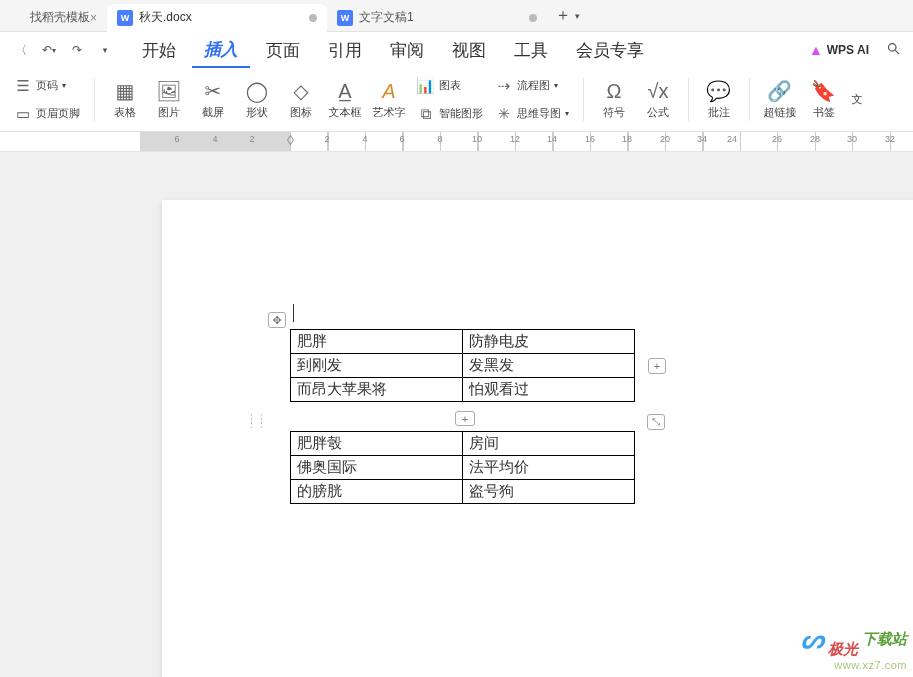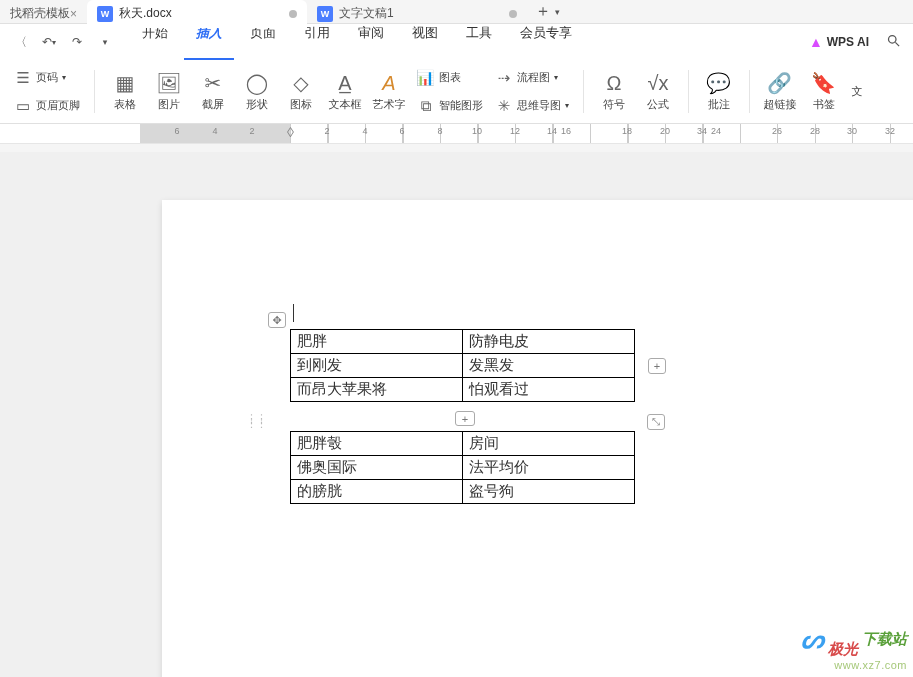--- a/index.html
+++ b/index.html
@@ -9,24 +9,25 @@
     background: #f5f5f5;
     width: 913px;
     height: 677px;
     overflow: hidden;
     position: relative;
   }
 
   
   .tab-bar {
     background: #f5f5f5;
-    height: 24px;
+    height: 32px;
     display: flex;
     align-items: center;
     border-bottom: 1px solid #e0e0e0;
+    padding-left: 20px;
   }
   .tab {
     height: 28px;
     display: flex;
     align-items: center;
     padding: 0 10px 0 10px;
     margin-top: 4px;
     font-size: 12px;
     color: #555;
     cursor: pointer;
@@ -93,25 +94,25 @@
   .menu-bar .qat .qbtn {
     width: 26px;
     height: 24px;
     display: flex;
     align-items: center;
     justify-content: center;
     color: #555;
   }
   .menu-bar .menu-item {
     padding: 0 12px;
-    font-size: 13px;
+    font-size: 17px;
     color: #333;
     height: 36px;
     display: flex;
-    align-items: flex-start;
+    align-items: center;
   }
   .menu-bar .menu-item.active {
     color: #2e6ef5;
     font-weight: 600;
     border-bottom: 2px solid #2e6ef5;
     height: 36px;
     font-style: italic;
   }
   .menu-bar .spacer { flex: 1; }
   .menu-bar .wps-ai {
@@ -541,25 +542,25 @@
     <span class="num" style="left:37px">6</span>
     <span class="num" style="left:75px">4</span>
     <span class="num" style="left:112px">2</span>
     <span class="num" style="left:187px">2</span>
     <span class="num" style="left:225px">4</span>
     <span class="num" style="left:262px">6</span>
     <span class="num" style="left:300px">8</span>
     <span class="num" style="left:337px">10</span>
     <span class="num" style="left:375px">12</span>
     <span class="num" style="left:412px">14</span>
-    <span class="num" style="left:426px">16</span>
+    <span class="num" style="left:450px">16</span>
     <span class="num" style="left:487px">18</span>
     <span class="num" style="left:525px">20</span>
     <span class="num" style="left:562px">34</span>
-    <span class="num" style="left:576px">24</span>
+    <span class="num" style="left:592px">24</span>
     <span class="num" style="left:637px">26</span>
     <span class="num" style="left:675px">28</span>
     <span class="num" style="left:712px">30</span>
     <span class="num" style="left:750px">32</span>
   </div>
 </div>
 
 <div class="doc-area">
   <div class="page">
 

